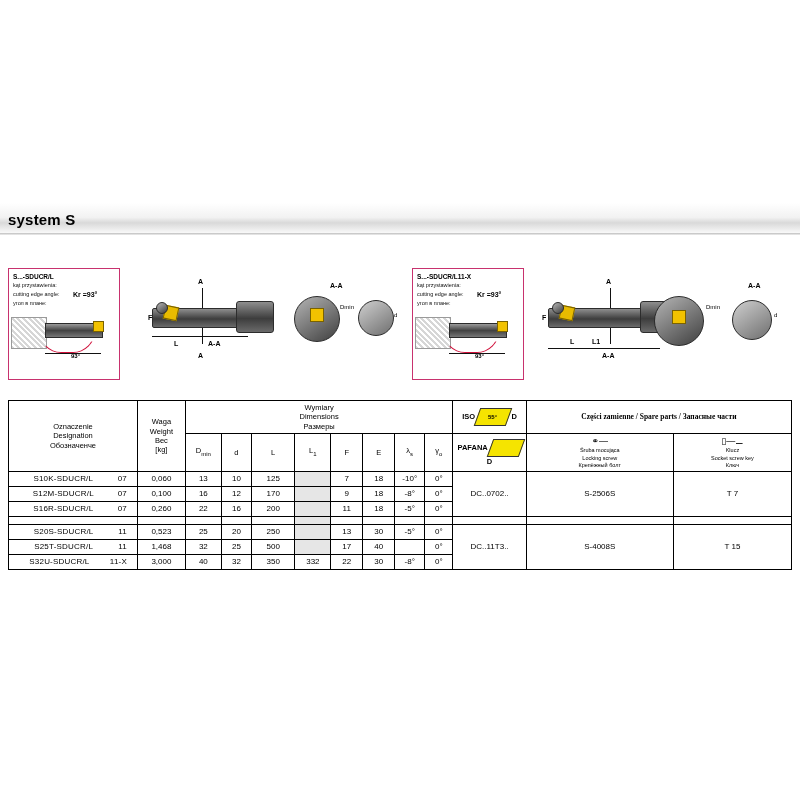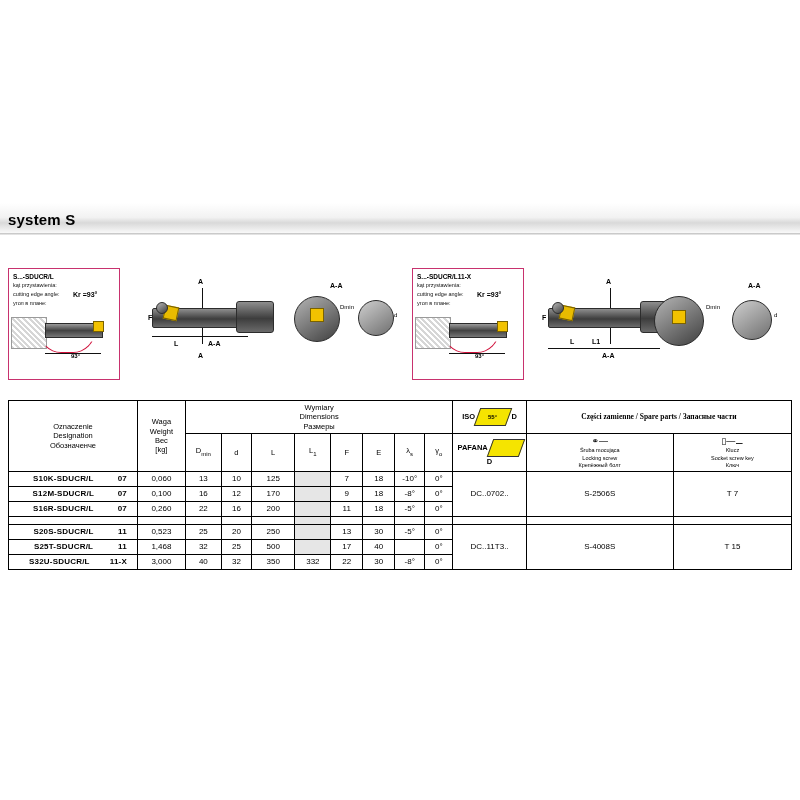--- a/index.html
+++ b/index.html
@@ -37,21 +37,21 @@
   .dimv{position:absolute;background:#111;width:1px;}
   .hatch{position:absolute;background:
      repeating-linear-gradient(45deg,#d6d6d6 0 2px,#ffffff 2px 4px);border:1px solid #9a9a9a;}
   .redarc{position:absolute;border:1px solid #d0103a;border-top-color:transparent;border-left-color:transparent;border-right-color:transparent;border-radius:0 0 60px 60px;}
 
   
   .tbl{position:absolute;left:8px;top:400px;width:784px;border-collapse:collapse;}
   .tbl td,.tbl th{border:1px solid #000;padding:0;font-size:8px;text-align:center;vertical-align:middle;}
   .tbl .hdr{font-size:7.5px;line-height:1.25;padding:2px 1px;}
   .tbl .hdr b{font-size:7.5px;}
-  .desig{font-size:8.5px;font-weight:bold;text-align:left;padding-left:8px;letter-spacing:.2px;}
+  .desig{font-size:8.5px;font-weight:normal;text-align:left;padding-left:8px;letter-spacing:.2px;}
   .desig .sfx{float:right;padding-right:10px;}
   .rowh{height:15px;}
   .gray{background:#e6e6e6;}
   .sub{font-size:6px;vertical-align:sub;}
   .iso-cell{font-size:7px;font-weight:bold;text-align:left;padding-left:4px;}
   .diamond{display:inline-block;width:30px;height:16px;background:#f5e400;border:1px solid #333;
      transform:skewX(-20deg);font-size:6px;line-height:16px;text-align:center;}
   .diamond span{display:inline-block;transform:skewX(20deg);}
   .partno{font-size:9px;}
   .spare-head{font-size:8px;font-weight:bold;font-family:Liberation Serif, serif;}

